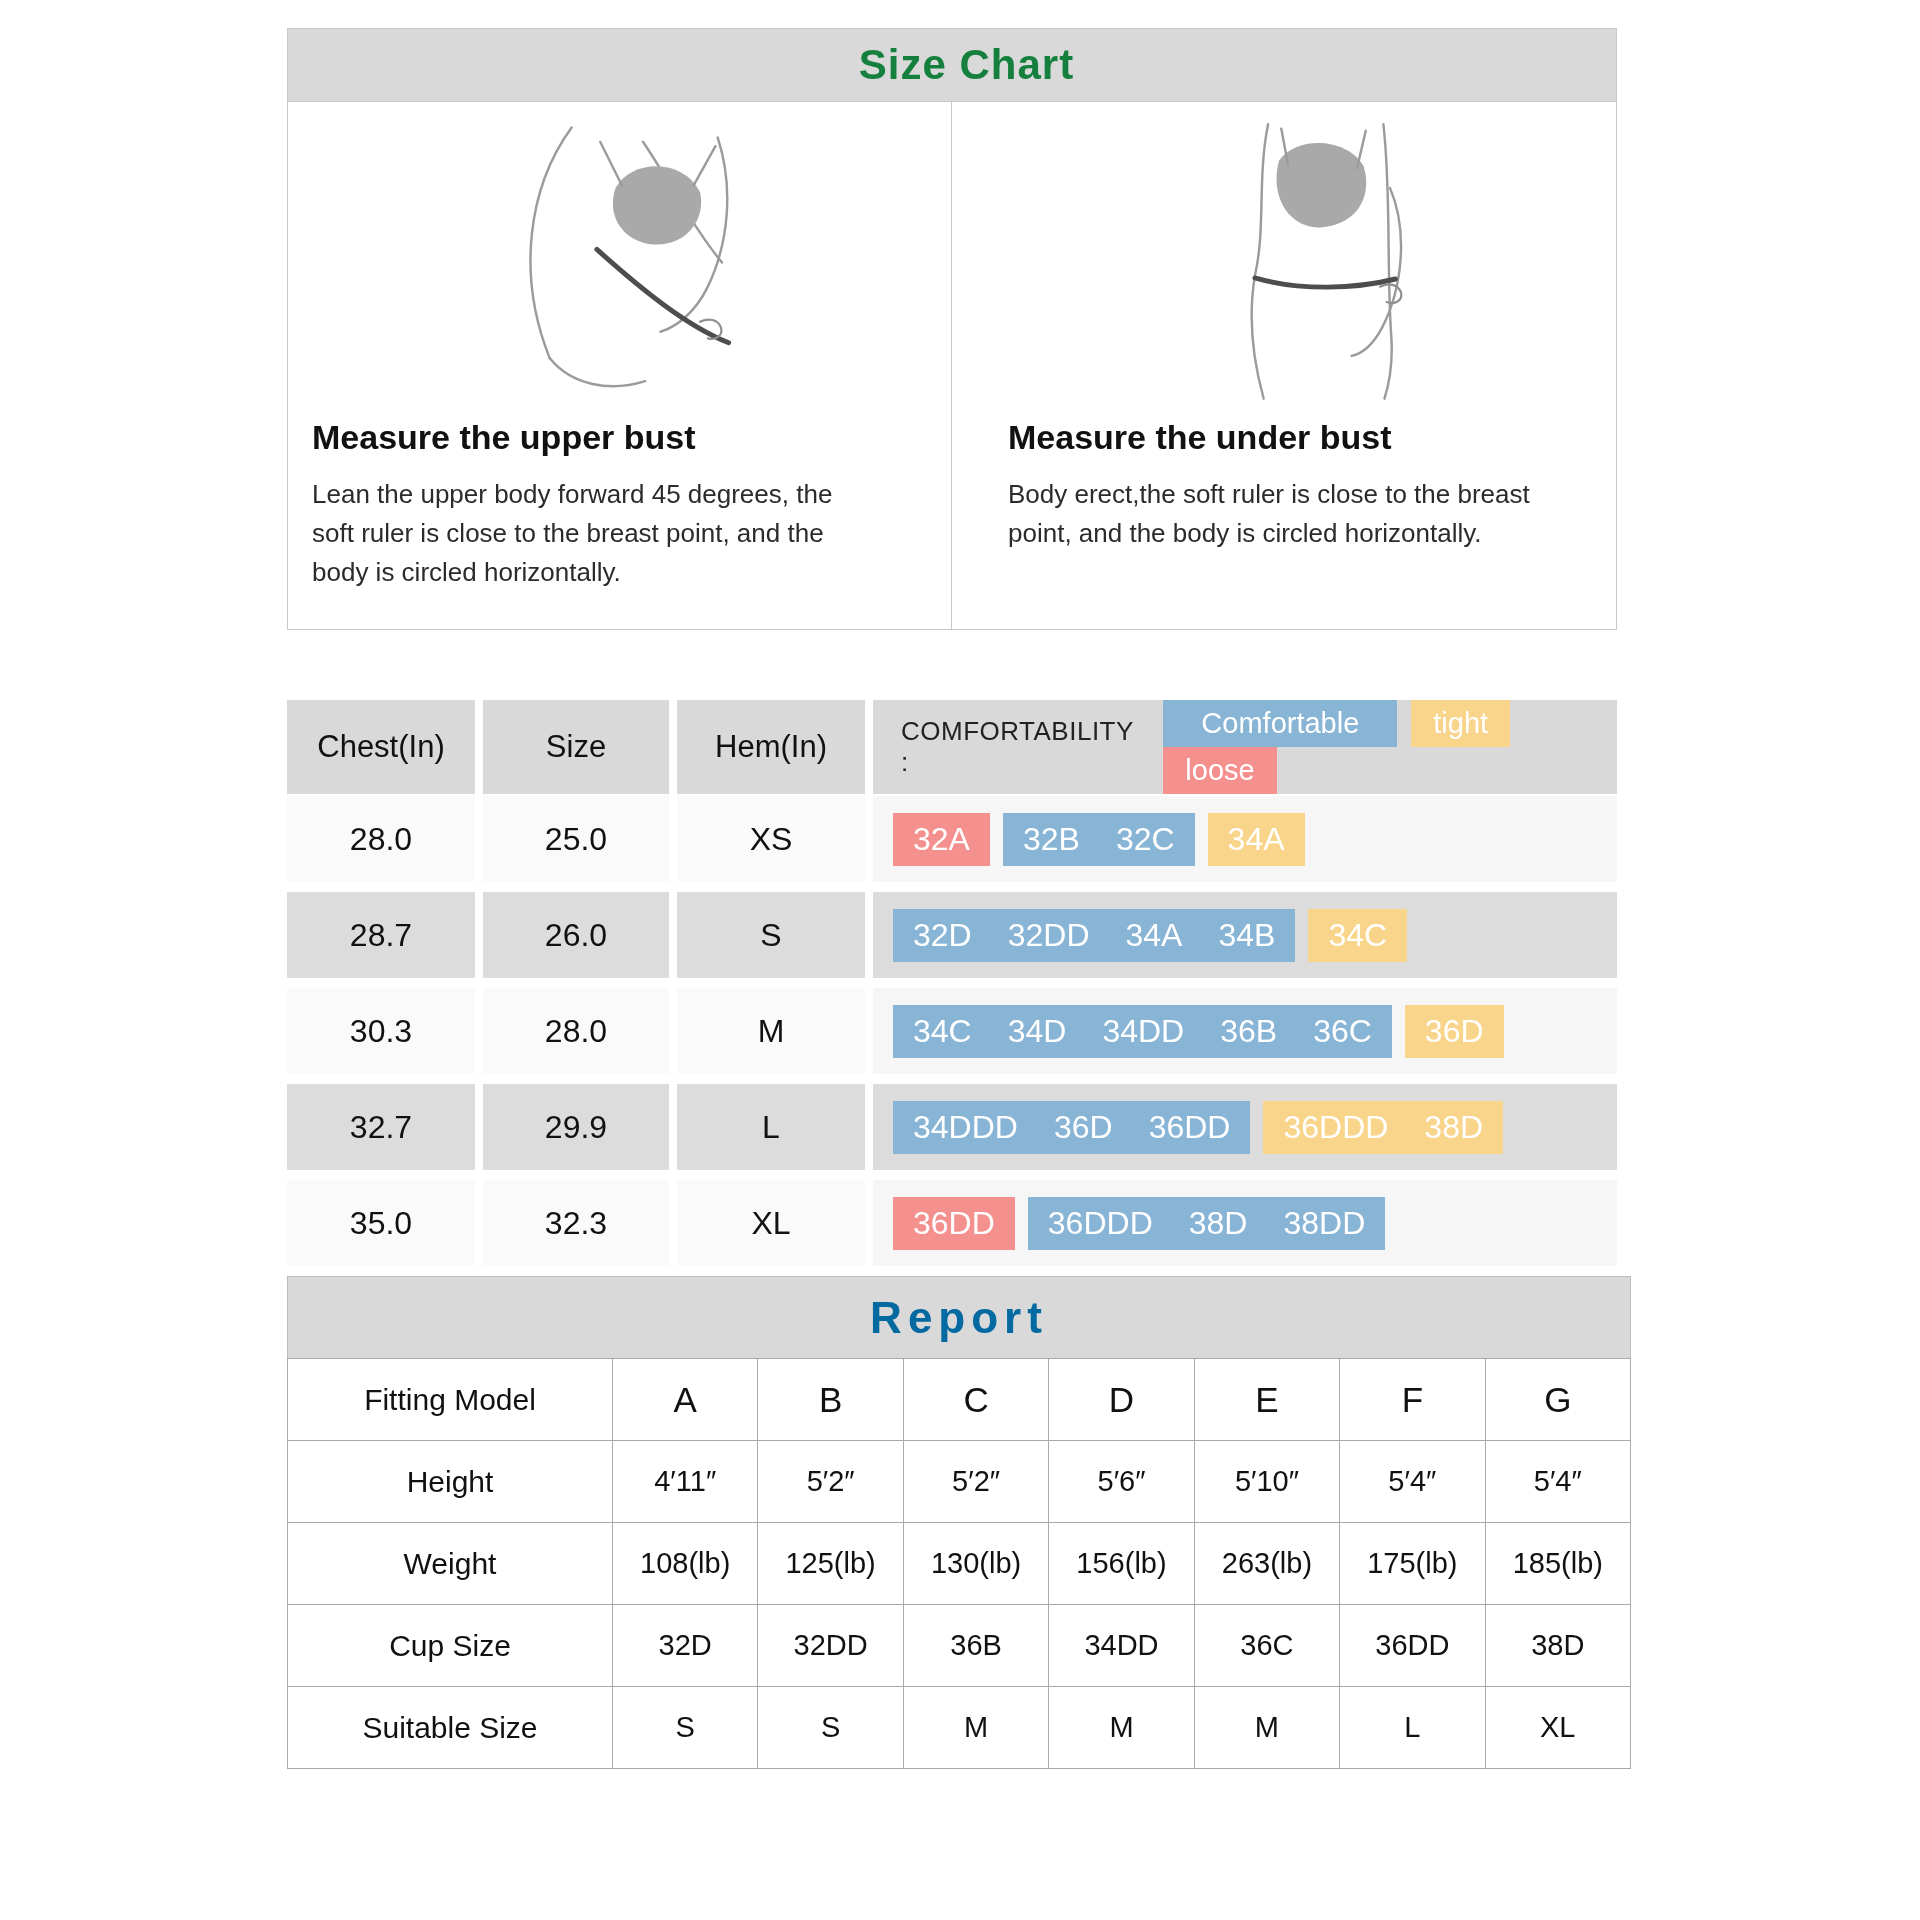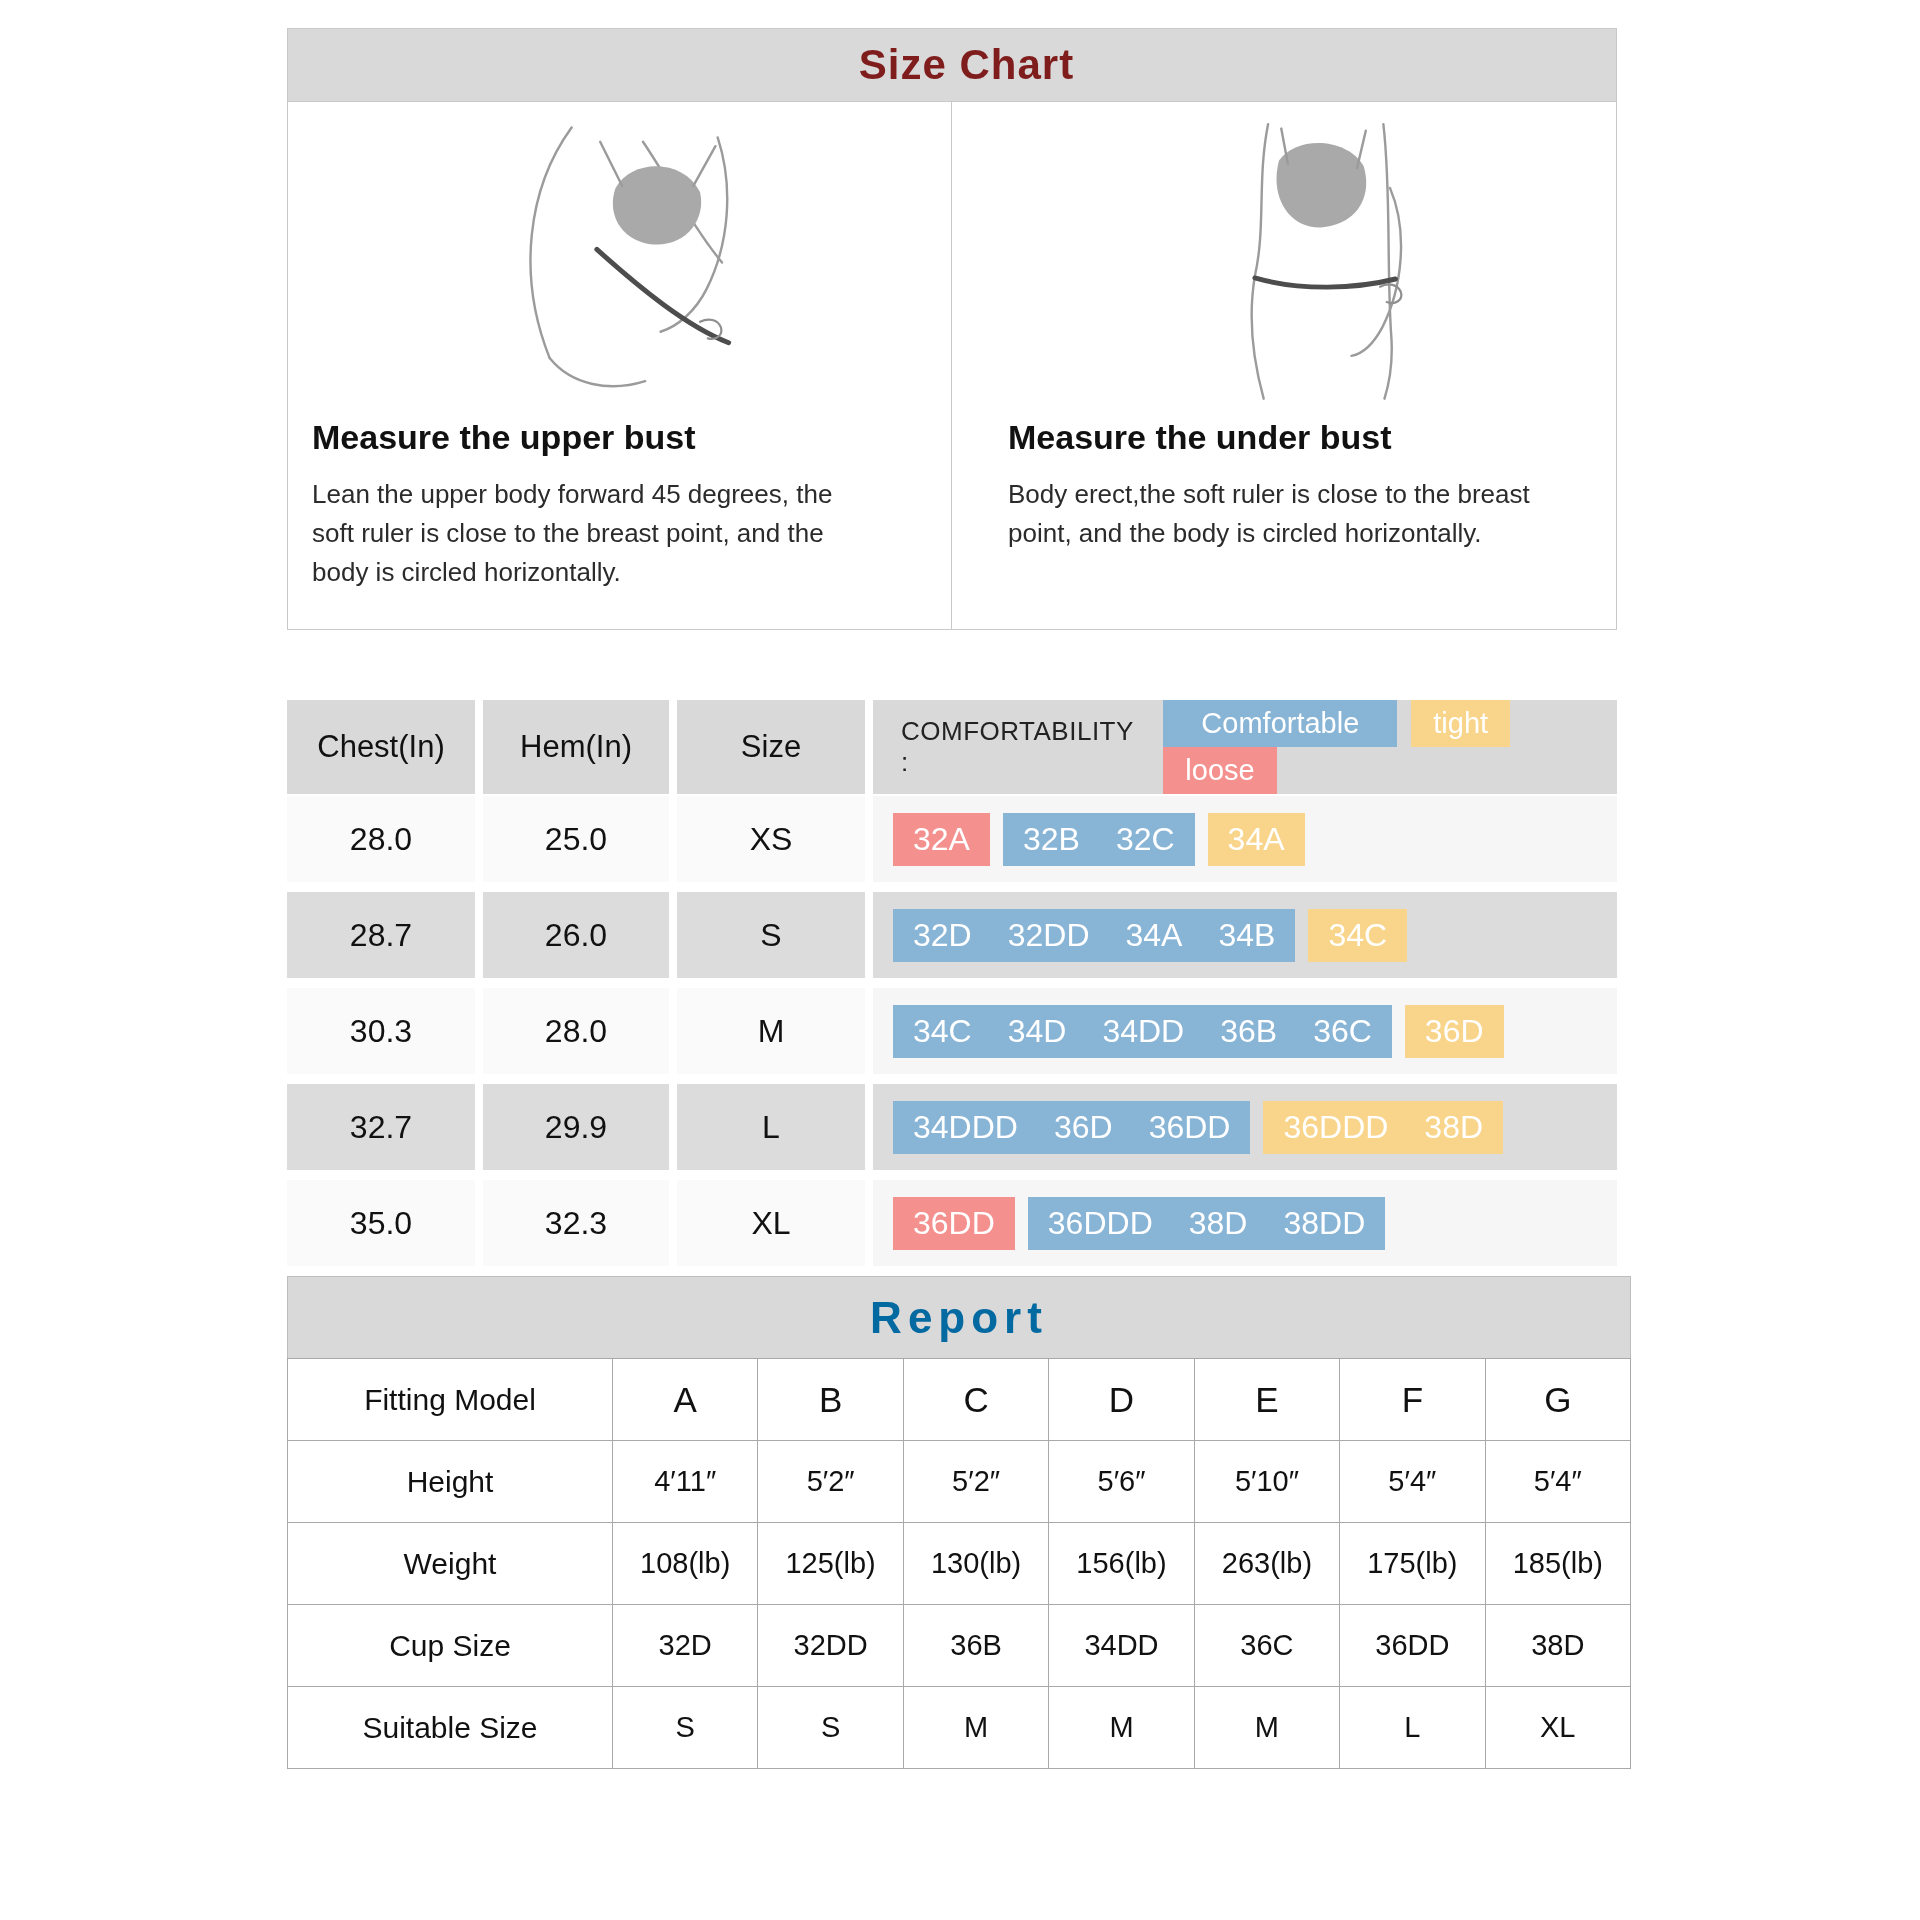--- a/index.html
+++ b/index.html
@@ -20,21 +20,21 @@
     font-family:"Liberation Sans", sans-serif;color:#1a1a1a;
   }
   .content{position:absolute;left:287px;top:28px;width:1344px;}
 
   
   .title-bar{
     width:1330px;height:74px;background:var(--c-header-gray);
     border:1px solid var(--c-border);
     display:flex;align-items:center;justify-content:center;
   }
-  .title-bar span{font-size:42px;font-weight:bold;letter-spacing:1px;color:#7f1d1d;margin-left:29px;}
+  .title-bar span{font-size:42px;font-weight:bold;letter-spacing:1px;color:#15803d;margin-left:29px;}
 
   
   .panels{
     width:1330px;height:528px;display:flex;
     border:1px solid var(--c-border);border-top:none;background:#fff;
   }
   .panel{width:50%;height:100%;padding:10px 0 0 24px;}
   .panel.left{border-right:1px solid var(--c-border);}
   .panel.right{padding-left:56px;}
   .illust{height:300px;display:flex;align-items:center;justify-content:center;}
@@ -147,22 +147,22 @@
         </svg>
       </div>
       <h2>Measure the under bust</h2>
       <p>Body erect,the soft ruler is close to the breast point, and the body is circled horizontally.</p>
     </div>
   </div>
 
   <div class="size-table">
     <div class="st-grid st-header">
       <div class="st-cell">Chest(In)</div>
+      <div class="st-cell">Size</div>
       <div class="st-cell">Hem(In)</div>
-      <div class="st-cell">Size</div>
       <div class="st-comfort-head">
         <span class="comfort-label">COMFORTABILITY :</span>
         <span id="legend"><span class="legend-badge comfortable">Comfortable</span><span class="legend-badge tight">tight</span><span class="legend-badge loose">loose</span></span>
       </div>
     </div>
     <div id="size-rows">
         <div class="st-grid st-row light">
           <div class="st-cell">28.0</div>
           <div class="st-cell">25.0</div>
           <div class="st-cell">XS</div>

